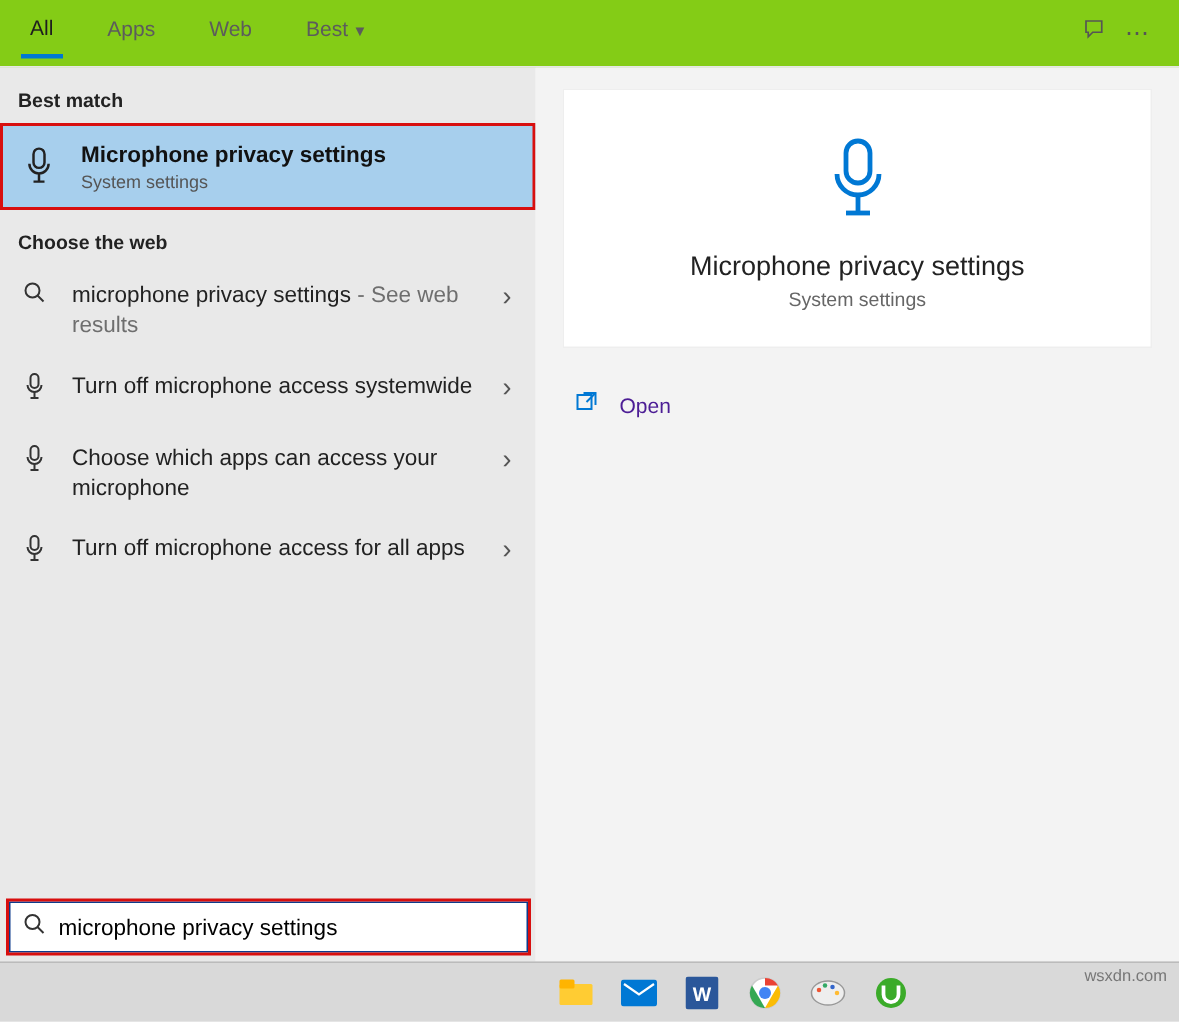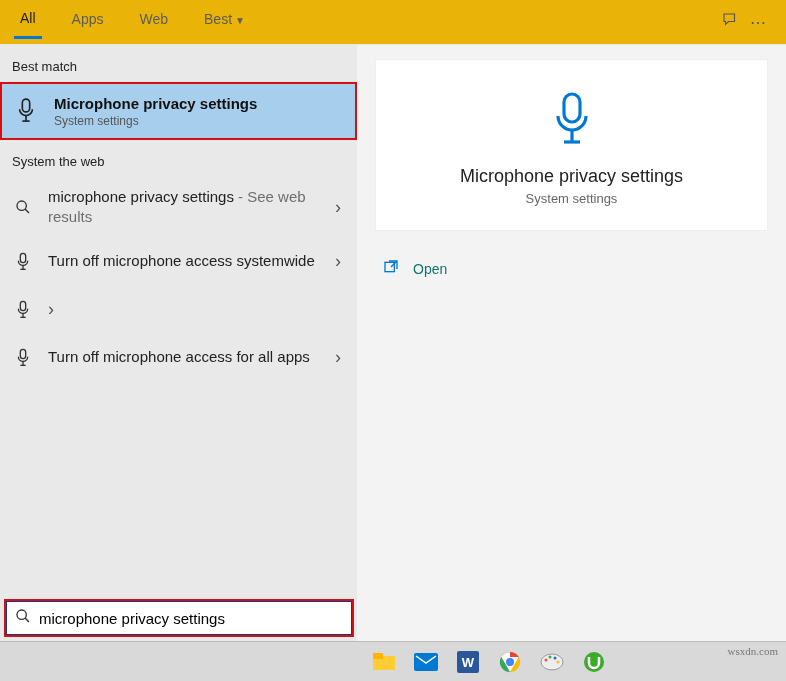--- a/index.html
+++ b/index.html
@@ -1,21 +1,21 @@
 <!DOCTYPE html>
 <html><head>
 <meta charset="utf-8">
 <style>
   * { box-sizing: border-box; margin: 0; padding: 0; font-family: "Segoe UI", Tahoma, sans-serif; }
   html, body { width: 786px; height: 681px; overflow: hidden; background: #f0f0f0; }
 
   
   .tabs {
     height: 45px;
-    background: #eab308;
+    background: #84cc16;
     border-bottom: 1px solid #e6e6e6;
     display: flex;
     align-items: center;
     padding: 0 14px;
   }
   .tab {
     font-size: 14px;
     color: #5c5c5c;
     padding: 4px 6px 10px 6px;
     margin-right: 24px;
@@ -30,42 +30,42 @@
   .tabs-rbtn { width: 28px; text-align: center; color: #555; cursor: pointer; }
 
   
   .main { display: flex; height: 596px; }
   .left { width: 357px; background: #e9e9e9; display: flex; flex-direction: column; }
   .right { flex: 1; background: #f3f3f3; display: flex; flex-direction: column; }
 
   
   .sect-header {
     font-size: 13px;
-    font-weight: 400;
+    font-weight: 700;
     color: #222;
     padding: 14px 0 8px 12px;
   }
 
   .best-match {
     display: flex;
     align-items: center;
     gap: 14px;
     padding: 10px 12px;
     background: #a7cfed;
     outline: 2px solid #d80f0f;
     outline-offset: -2px;
     min-height: 58px;
   }
   .bm-icon { width: 28px; display:flex; justify-content:center; }
   .bm-title { font-size: 15px; font-weight: 600; color: #111; }
   .bm-sub   { font-size: 12px; color: #555; margin-top: 2px; }
 
   .list-item {
     display: flex;
-    align-items: center;
+    align-items: flex-start;
     gap: 14px;
     padding: 10px 12px;
     min-height: 48px;
     cursor: pointer;
   }
   .li-icon { width: 22px; display:flex; justify-content:center; color:#333; }
   .li-text { flex: 1; font-size: 15px; color: #222; line-height: 1.35; padding-right: 4px; }
   .li-text .sub { color: #6e6e6e; }
   .chev { color:#555; font-size:18px; padding-right:4px; }
 
@@ -76,21 +76,21 @@
     padding: 30px 10px 24px 10px;
     display:flex;flex-direction:column;align-items:center;
     border: 1px solid #eee;
   }
   .hero-title { font-size: 18px; color:#222; margin-top:12px; }
   .hero-sub   { font-size: 13px; color:#666; margin-top:4px; }
   .open-row {
     display:flex;align-items:center;gap:14px;
     margin: 20px 18px 0 18px;
     padding: 8px 8px;
-    font-size:14px;color:#0f766e;cursor:pointer;
+    font-size:14px;color:#4c1d95;cursor:pointer;
   }
   .open-icon { color:#0078d4; }
 
   
   .search-wrap {
     position: absolute;
     left: 6px; bottom: 46px;
     width: 346px; height: 34px;
     background: #fff;
     outline: 2px solid #d80f0f;
@@ -103,21 +103,21 @@
 
   
   .taskbar {
     position:absolute; left:0; right:0; bottom:0;
     height:40px; background:#d9d9d9;
     display:flex; align-items:center; padding:0 6px;
     border-top:1px solid #bbb;
   }
   .tb-left { display:flex; gap:2px; margin-left:358px; }
   .tb-btn { width:40px; height:32px; display:flex;align-items:center;justify-content:center; cursor:pointer; }
-  .watermark { position:absolute; right:8px; bottom:24px; font-size:11px; color:#777;font-family:Liberation Serif, serif; }
+  .watermark { position:absolute; right:8px; bottom:24px; font-size:11px; color:#777; }
 
   .bold { font-weight:400; }
 </style>
 </head>
 <body>
 
 <div class="tabs">
   <div class="tab active">All</div>
   <div class="tab">Apps</div>
   <div class="tab">Web</div>
@@ -146,21 +146,21 @@
             <path d="M12 20v6"></path>
             <path d="M8 26h8"></path>
         </svg>
       </div>
       <div>
         <div class="bm-title">Microphone privacy settings</div>
         <div class="bm-sub">System settings</div>
       </div>
     </div>
 
-    <div class="sect-header">System the web</div>
+    <div class="sect-header">Choose the web</div>
     <div class="list-item">
       <div class="li-icon">
         <svg width="16" height="16" viewBox="0 0 24 24" fill="none" stroke="#333" stroke-width="2">
             <circle cx="10" cy="10" r="7"></circle>
             <path d="M21 21l-6-6"></path>
           </svg>
       </div>
       <div class="li-text">
         <span>microphone privacy settings</span><span class="sub"> - See web results</span>
       </div>
@@ -184,20 +184,23 @@
     </div>
 
     <div class="list-item">
       <div class="li-icon">
         <svg width="16" height="20" viewBox="0 0 24 30" fill="none" stroke="#333" stroke-width="2">
             <rect x="8" y="2" width="8" height="14" rx="4"></rect>
             <path d="M5 13a7 7 0 0 0 14 0"></path>
             <path d="M12 20v6"></path>
             <path d="M8 26h8"></path>
           </svg>
+      </div>
+      <div class="li-text">
+        <span>Choose which apps can access your </span><span class="bold">microphone</span><span></span>
       </div>
       <div class="chev">›</div>
     </div>
 
     <div class="list-item">
       <div class="li-icon">
         <svg width="16" height="20" viewBox="0 0 24 30" fill="none" stroke="#333" stroke-width="2">
             <rect x="8" y="2" width="8" height="14" rx="4"></rect>
             <path d="M5 13a7 7 0 0 0 14 0"></path>
             <path d="M12 20v6"></path>

